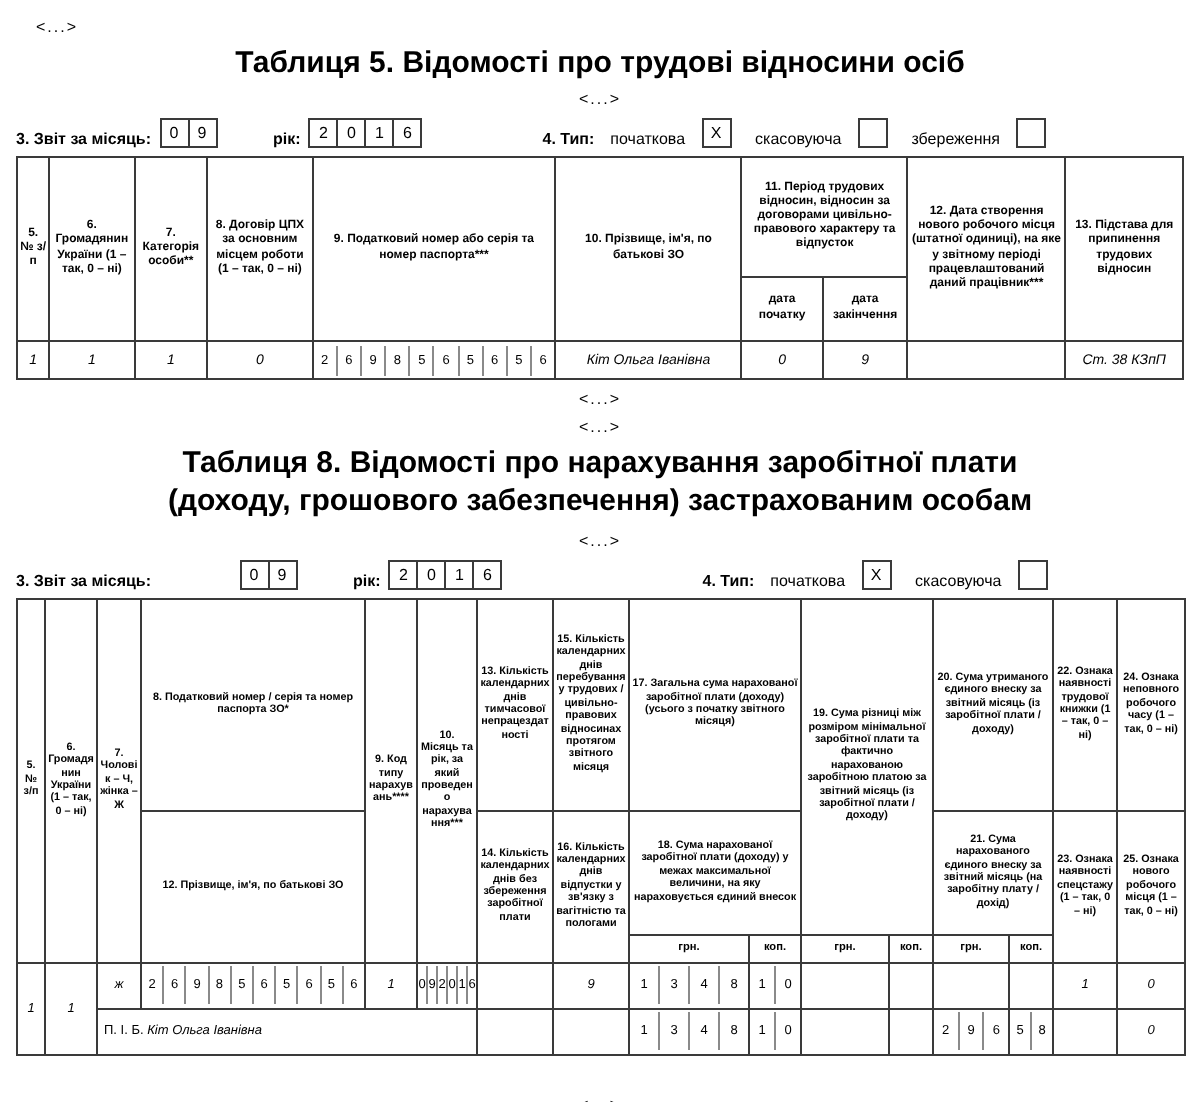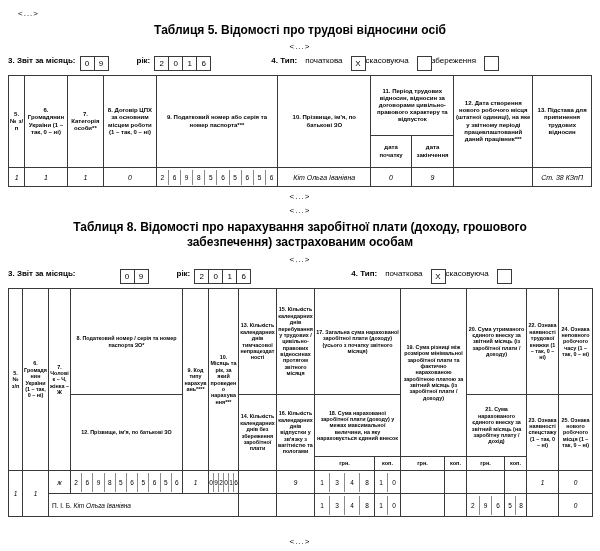--- a/index.html
+++ b/index.html
@@ -2,29 +2,29 @@
 <html><head>
 <meta charset="utf-8">
 <style>
   html,body{margin:0;padding:0}
   body{width:600px;height:551px;background:#fff;color:#000;
        font-family:"Liberation Sans",sans-serif;overflow:hidden}
   .page{width:584px;padding:4px 8px 0}
   .marker{font-size:8px;text-align:center;margin:5px 0;letter-spacing:1px}
   .marker--left{text-align:left;padding-left:10px}
   .marker--bottom{margin-top:20px}
-  .doc-title{font-weight:bold;font-size:12px;text-align:center;margin:2px 0}
+  .doc-title{font-weight:bold;font-size:15px;text-align:center;margin:2px 0}
   .doc-title--t6{max-width:470px;margin:4px auto 2px;line-height:1.25}
 
-  .controls{display:flex;align-items:flex-start;font-size:8px;margin:5px 0 4px;white-space:nowrap}
+  .controls{display:flex;align-items:flex-end;font-size:8px;margin:5px 0 4px;white-space:nowrap}
   .bold{font-weight:bold}
   .boxes{display:flex;margin-left:5px}
   .box{width:13px;height:13px;border:1px solid #3a3a3a;display:inline-flex;align-items:center;
        justify-content:center;font-size:8px;margin-left:-1px;background:#fff}
-  .ml8{margin-left:8px}.ml12{}.ml28{margin-left:28px}
+  .ml8{margin-left:8px}.ml12{margin-left:12px}.ml28{margin-left:28px}
   .ml45{margin-left:45px}.ml60{margin-left:60px}.ml100{margin-left:100px}
 
   table{border-collapse:collapse;table-layout:fixed;width:100%;margin:2px 0}
   th,td{border:1px solid #3a3a3a;padding:1px;text-align:center;vertical-align:middle;
         overflow:hidden;word-wrap:break-word}
   th{font-weight:bold}
 
   .t5 th{font-size:6px;line-height:1.2}
   .t5 .h1{height:60px}
   .t5 .h2{height:32px}

